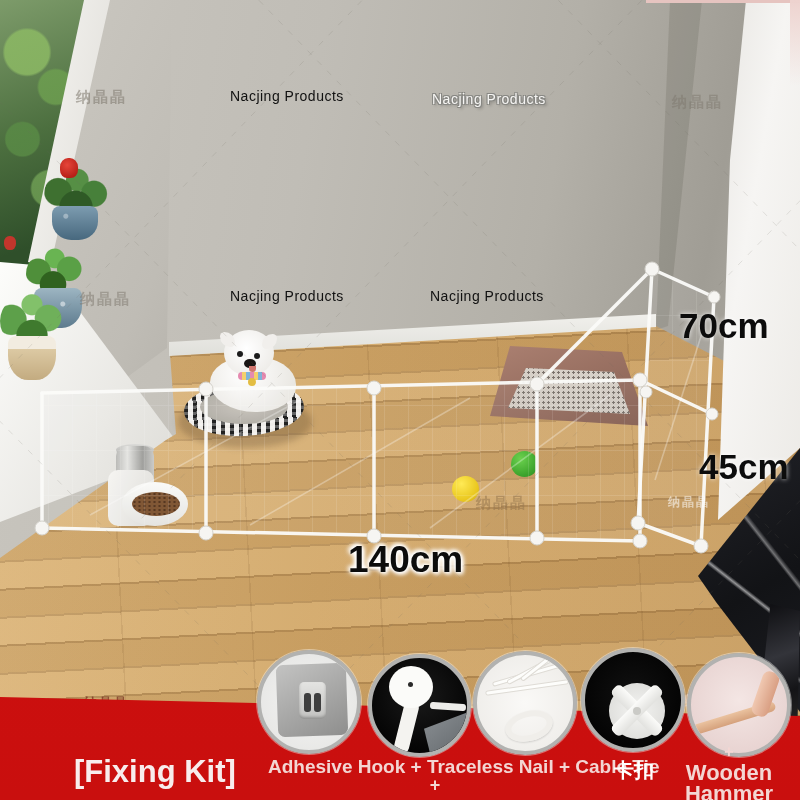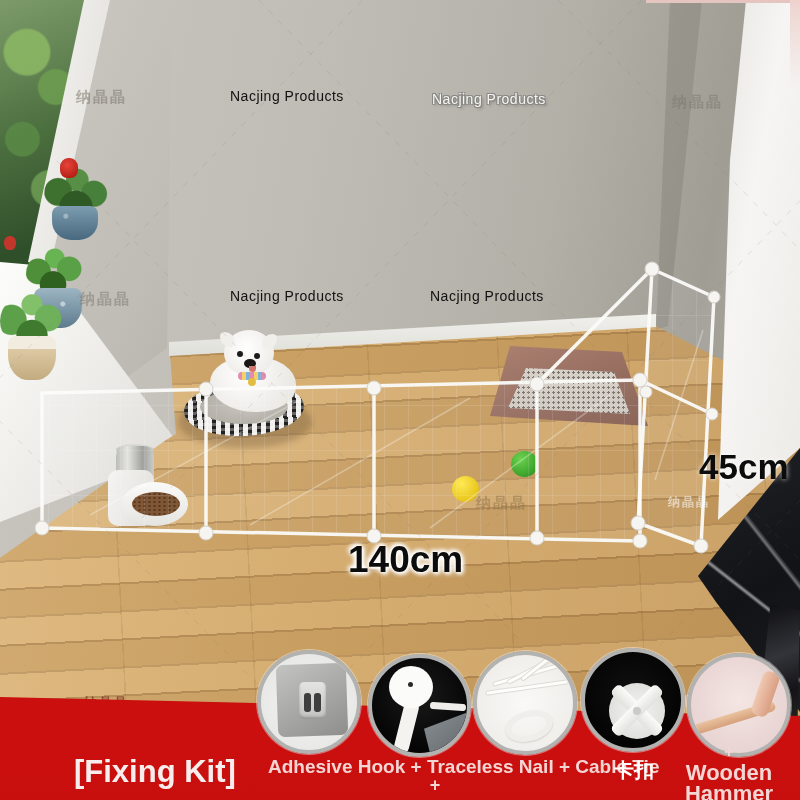--- a/index.html
+++ b/index.html
@@ -350,20 +350,21 @@
   <div class="wm wm7">纳晶晶</div>
   <div class="wm wm8">纳晶晶</div>
   <div class="wm wm9">纳晶晶</div>
   <div class="wm wm10">纳晶晶</div>
 
   <div class="brand brand1">Nacjing Products</div>
   <div class="brand brand2">Nacjing Products</div>
   <div class="brand brand3">Nacjing Products</div>
   <div class="brand brand4">Nacjing Products</div>
 
+  <div class="dim dim70">70cm</div>
   <div class="dim dim45">45cm</div>
   <div class="dim dim140">140cm</div>
 
   <div class="banner"></div>
   <div class="fixkit">[Fixing Kit]</div>
 
   <div class="circ c1">
     <div class="c1-square"></div>
     <div class="c1-plate"></div>
     <div class="c1-slot-a"></div>

